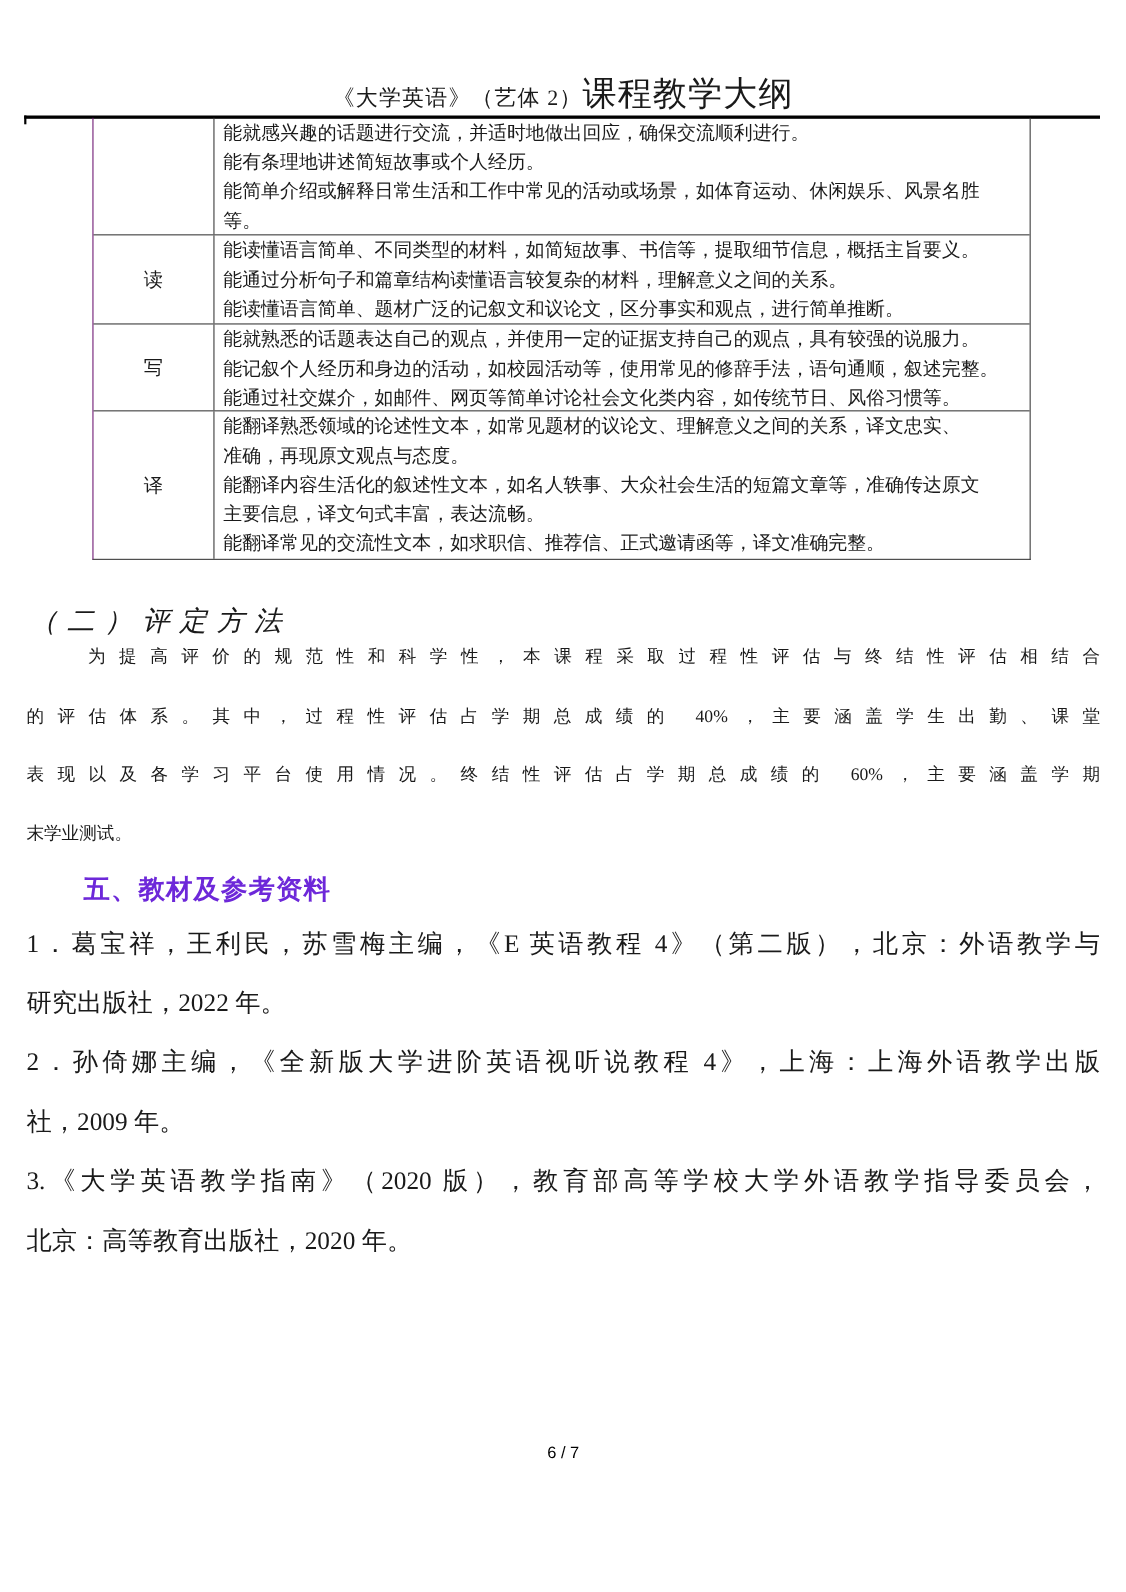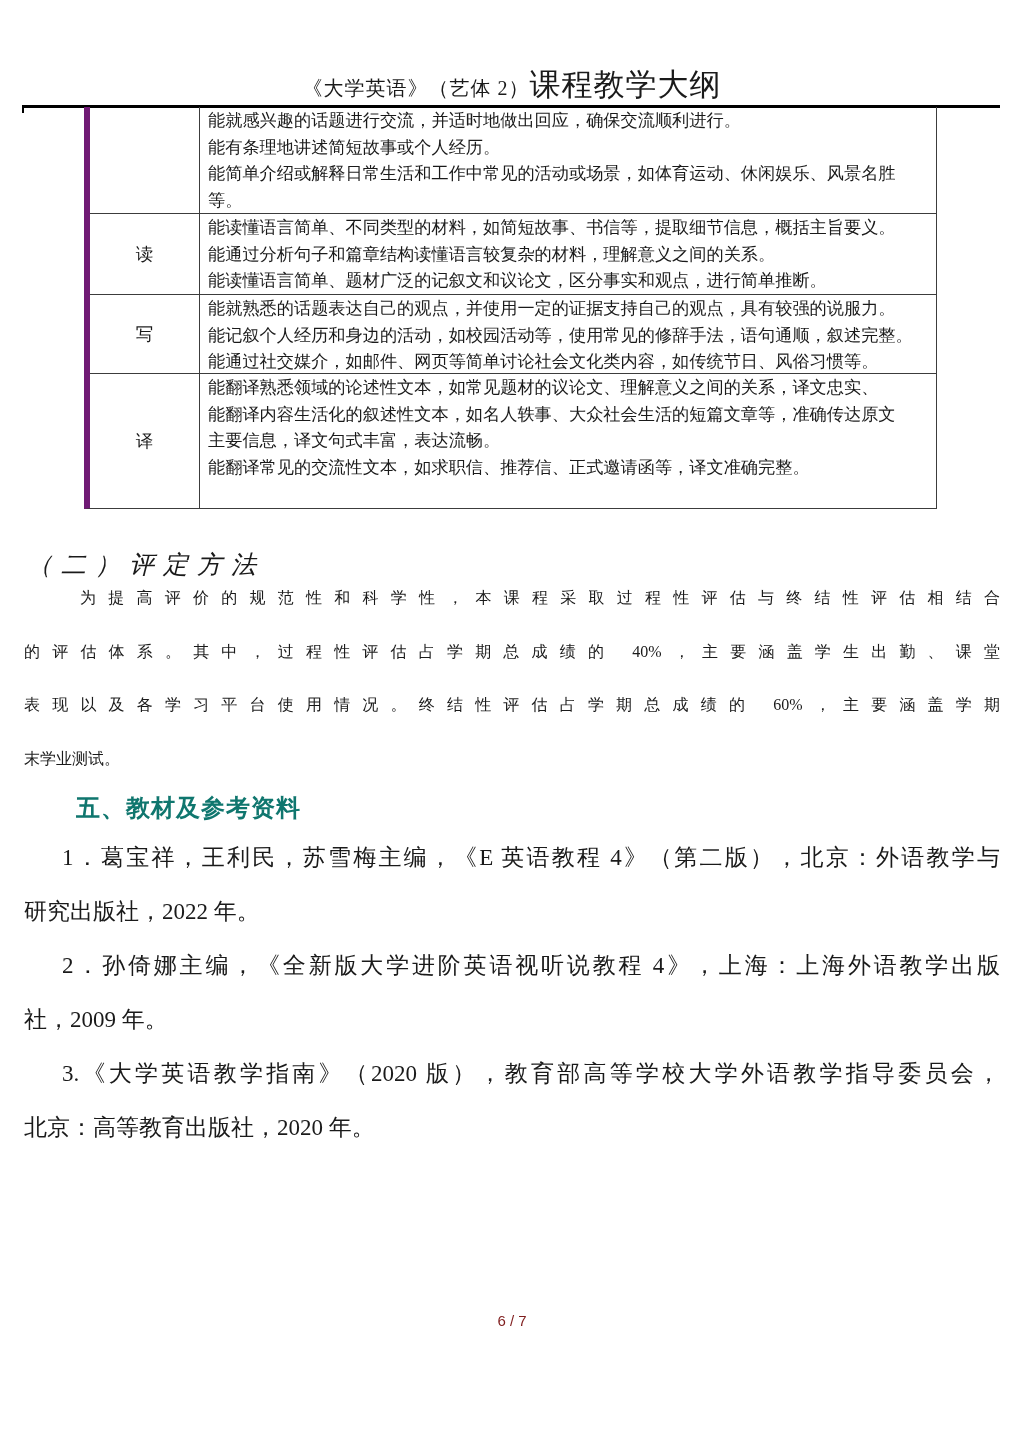--- a/index.html
+++ b/index.html
@@ -35,21 +35,21 @@
     top: 105px; left: 22px;
     width: 2px; height: 8px;
     background: #000;
   }
 
   
   .skills-table {
     position: absolute;
     left: 84px; top: 107px;
     width: 853px;
-    border-left: 6px solid #701a75;
+    border-left: 1px solid #701a75;
     border-right: 1px solid #3c3c3c;
     border-bottom: 1px solid #3c3c3c;
     box-sizing: border-box;
   }
   .trow { display: flex; border-bottom: 1px solid #3c3c3c; box-sizing: border-box; }
   .trow:last-child { border-bottom: none; }
   .trow.r1 { height: 107px; }
   .trow.r2 { height: 81px; }
   .trow.r3 { height: 79px; }
   .trow.r4 { height: 134px; }
@@ -91,49 +91,48 @@
   .pline.indent { text-indent: 56px; }
 
   
   .sec5-heading {
     position: absolute;
     left: 76px; top: 792px;
     font-family: "Liberation Sans", sans-serif;
     font-size: 24px;
     font-weight: bold;
     letter-spacing: 1px;
-    color: #0f766e;
+    color: #6d28d9;
     white-space: nowrap;
   }
 
   
   .refs {
     position: absolute;
     left: 24px; top: 831px; width: 976px;
   }
   .rline {
     font-size: 23px;
     line-height: 54px;
     white-space: nowrap;
   }
   .rline.fill {
     white-space: normal;
     text-align: justify;
     text-align-last: justify;
-    margin-left: 38px;
   }
 
   
   .footer {
     position: absolute;
     top: 1312px; left: 0; width: 100%;
     text-align: center;
     font-family: "Liberation Sans", sans-serif;
     font-size: 15px;
-    color: #7f1d1d;
+    color: #000000;
   }
 </style>
 </head>
 <body>
 
 <div class="page">
 
   <div class="doc-title">
     <span class="t1">《大学英语》（艺体 2）</span><span class="t2">课程教学大纲</span>
   </div>
@@ -164,20 +163,21 @@
       <div class="tcontent">
         <div class="cline">能就熟悉的话题表达自己的观点，并使用一定的证据支持自己的观点，具有较强的说服力。</div>
         <div class="cline">能记叙个人经历和身边的活动，如校园活动等，使用常见的修辞手法，语句通顺，叙述完整。</div>
         <div class="cline">能通过社交媒介，如邮件、网页等简单讨论社会文化类内容，如传统节日、风俗习惯等。</div>
       </div>
     </div>
     <div class="trow r4">
       <div class="tlabel">译</div>
       <div class="tcontent">
         <div class="cline">能翻译熟悉领域的论述性文本，如常见题材的议论文、理解意义之间的关系，译文忠实、</div>
+        <div class="cline">准确，再现原文观点与态度。</div>
         <div class="cline">能翻译内容生活化的叙述性文本，如名人轶事、大众社会生活的短篇文章等，准确传达原文</div>
         <div class="cline">主要信息，译文句式丰富，表达流畅。</div>
         <div class="cline">能翻译常见的交流性文本，如求职信、推荐信、正式邀请函等，译文准确完整。</div>
       </div>
     </div>
   </div>
 
   <div class="sec2-heading">（二）评定方法</div>
 
   <div class="para">

